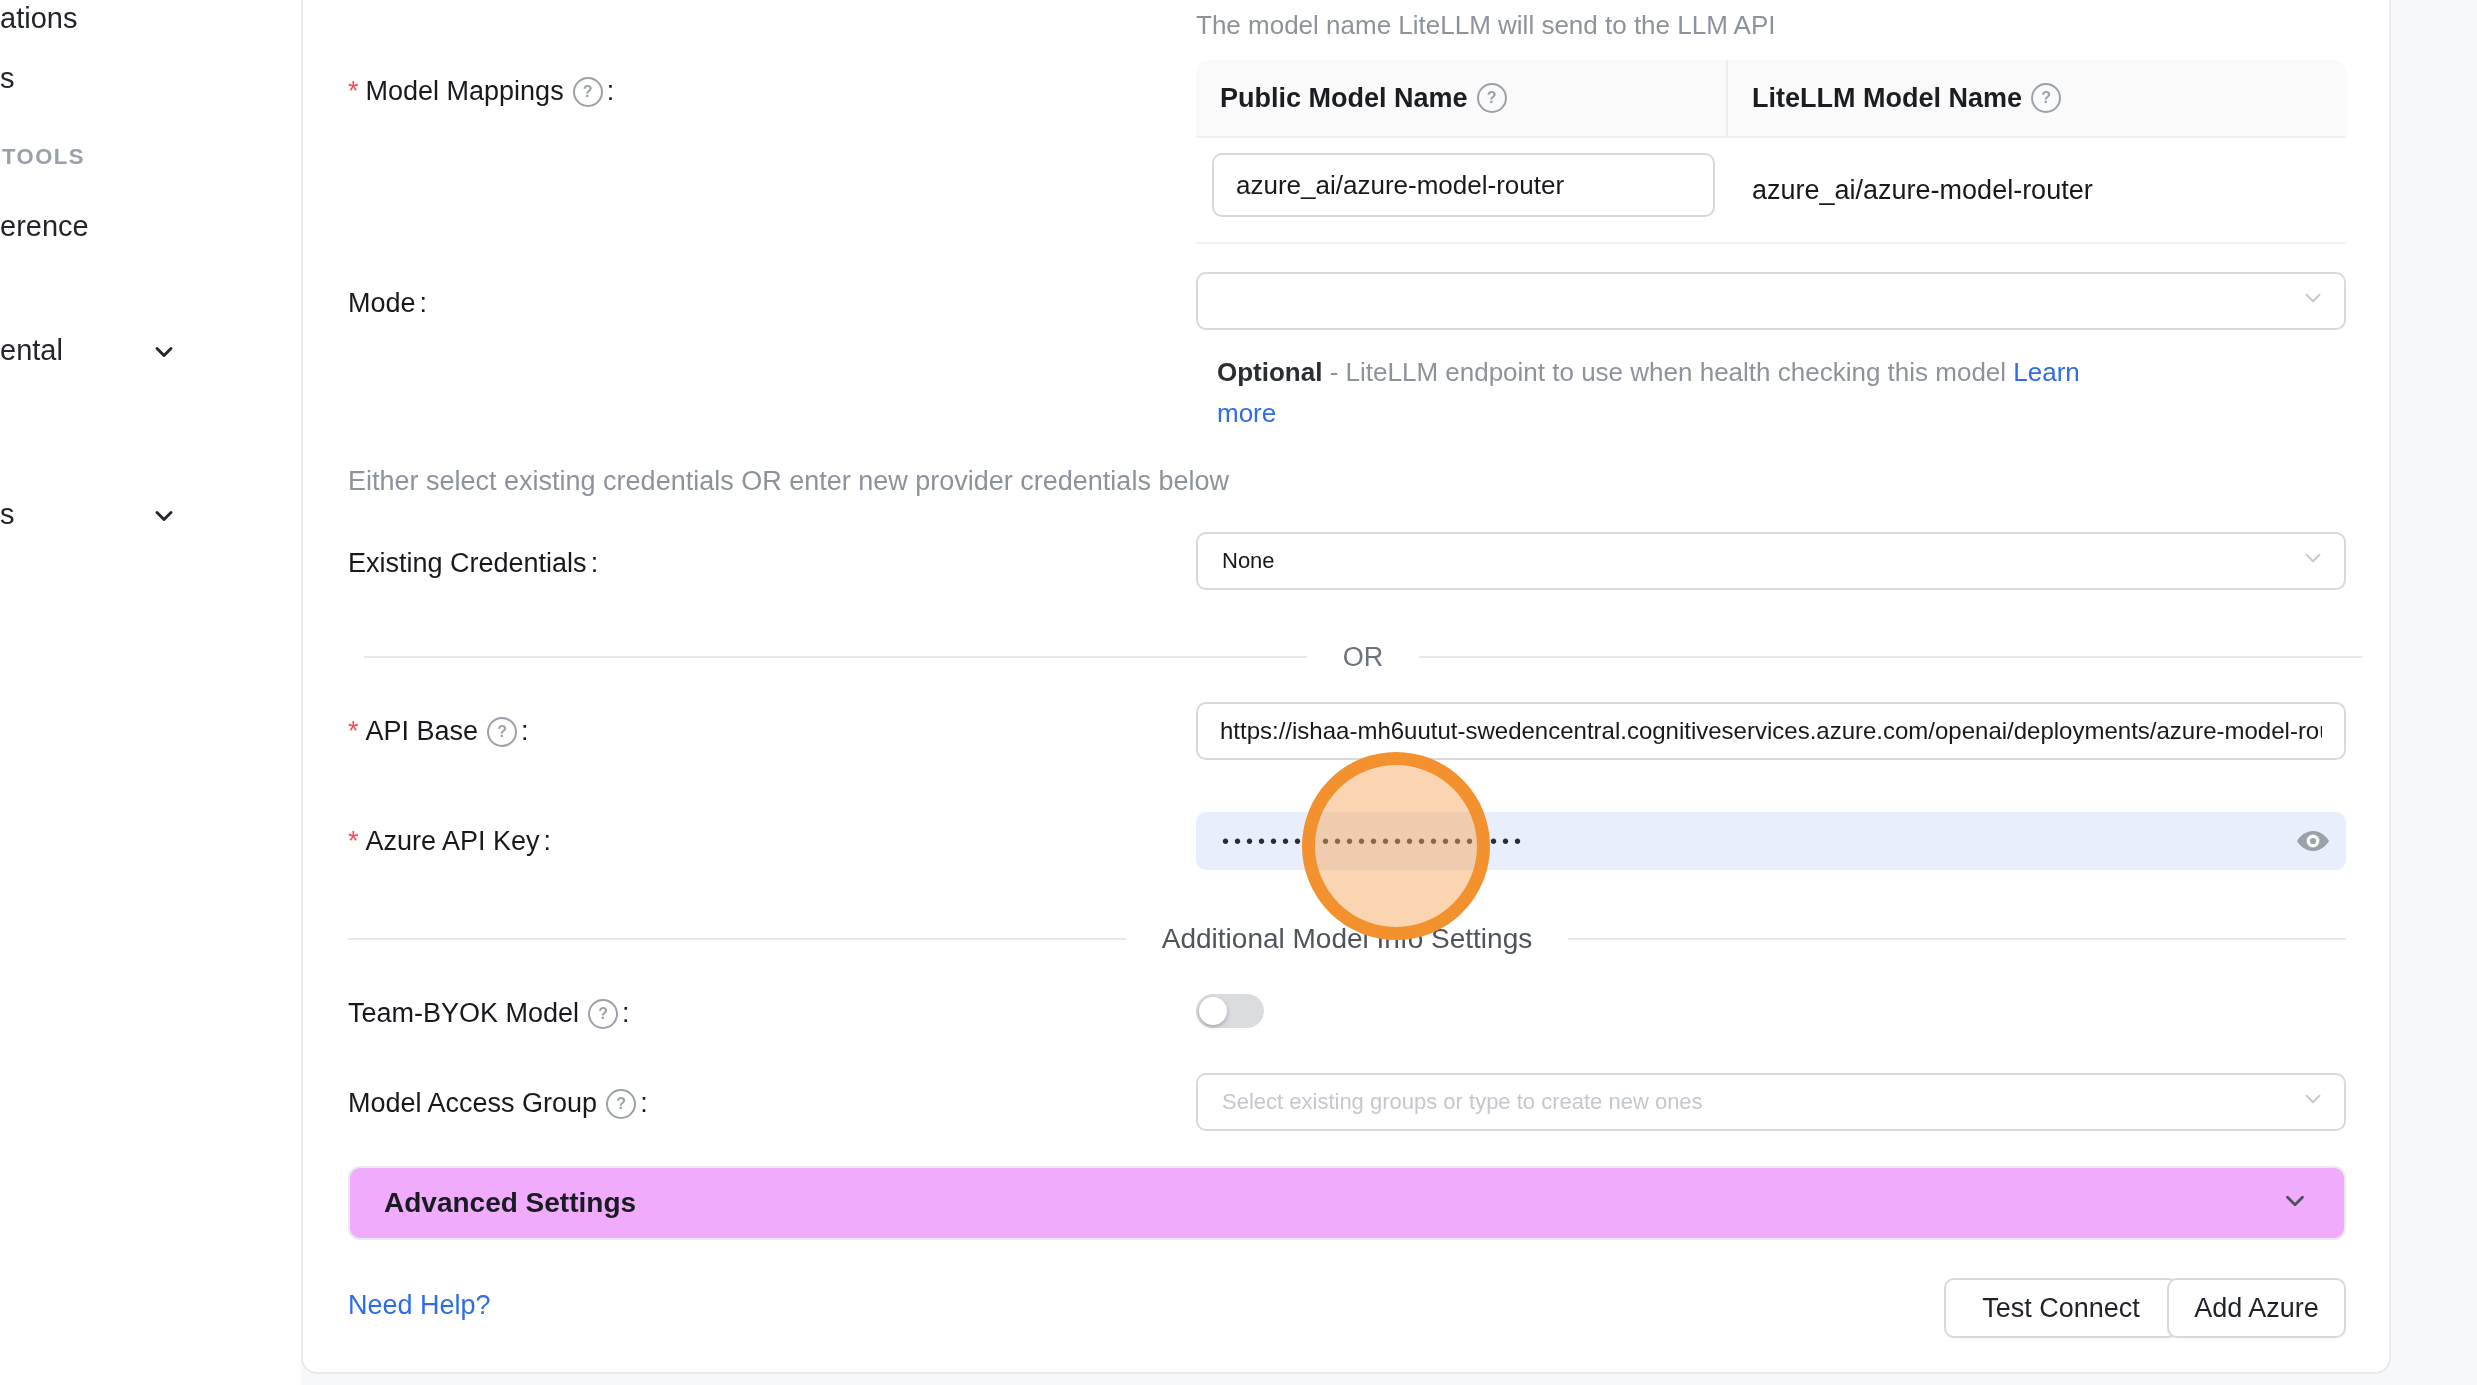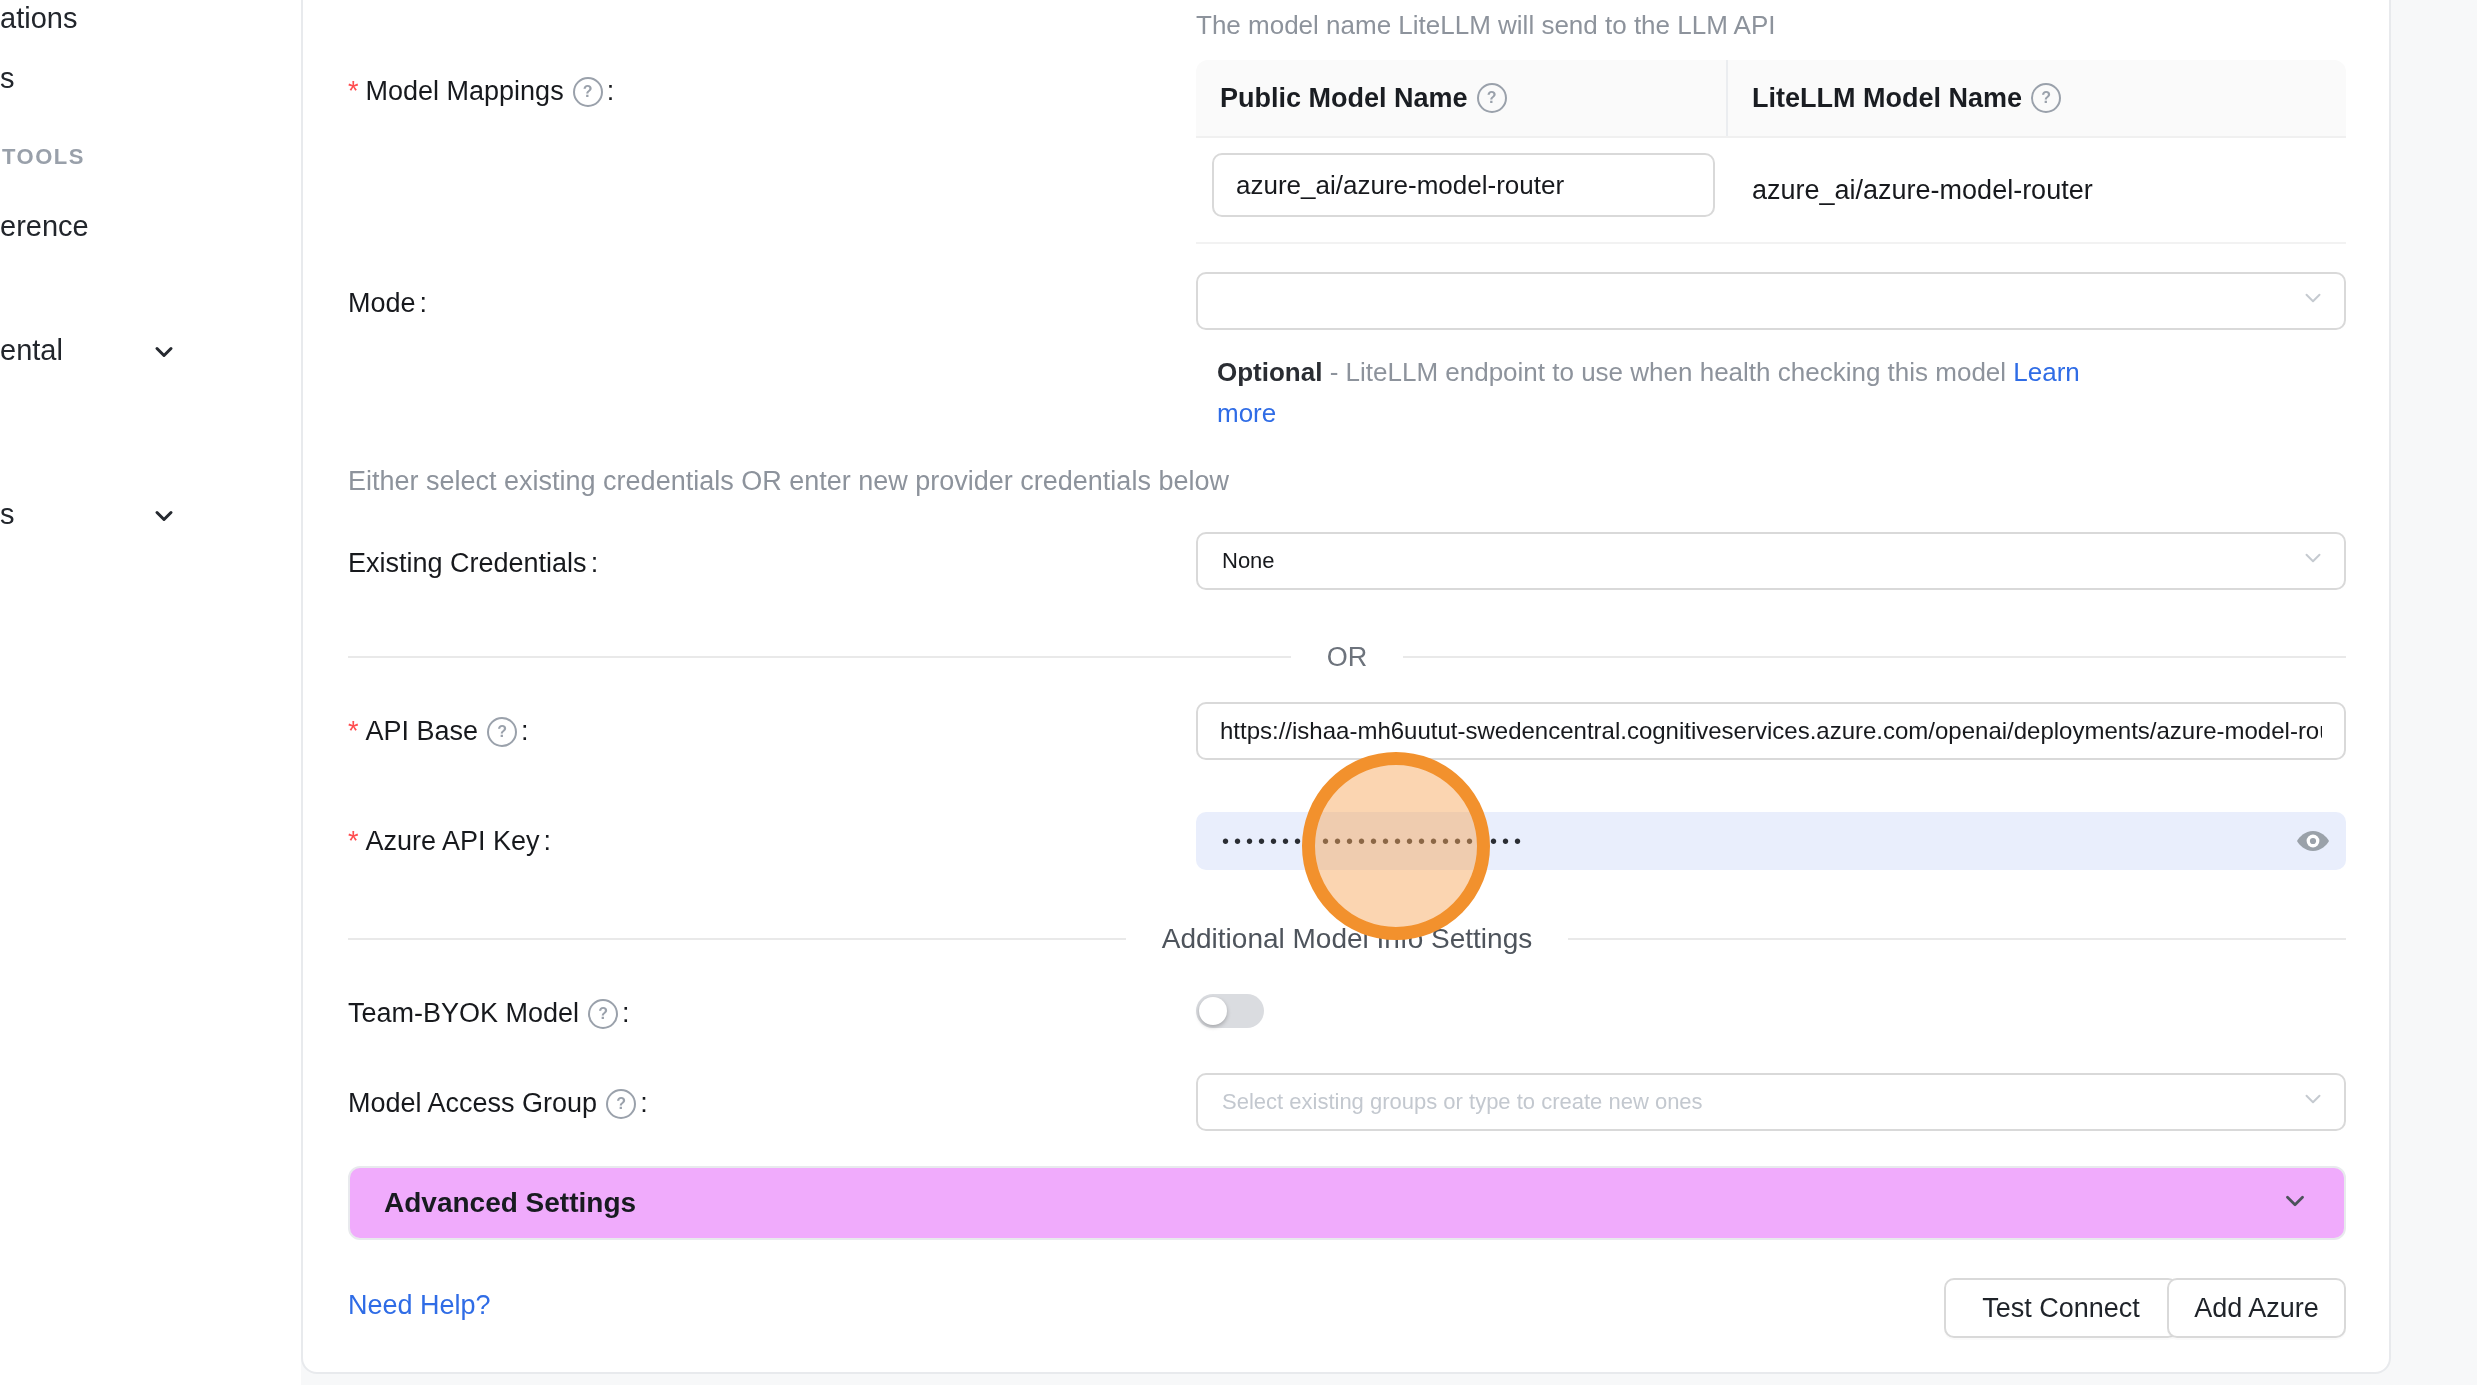--- a/index.html
+++ b/index.html
@@ -164,21 +164,21 @@
 </div>
 <div class="abs content sel" style="left:1196px;top:532px;width:1150px;">
   <span>None</span>
   <span class="chev">
     <svg width="26" height="26" viewBox="0 0 24 24" fill="none">
         <polyline points="6,9 12,15 18,9" stroke="#c5cad0" stroke-width="1.8" stroke-linecap="round" stroke-linejoin="round"></polyline>
       </svg>
   </span>
 </div>
 
-<div class="abs content tdiv" style="left:348px;top:640px;width:1998px;height:34px;">
+<div class="abs content tdiv" style="left:364px;top:640px;width:1998px;height:34px;">
   <div class="line"></div>
   <div class="txt or-txt">OR</div>
   <div class="line"></div>
 </div>
 
 <div class="abs content f-label" style="left:348px;top:716px;">
   <span class="req">*</span>
   <span>API Base</span>
   <span class="qicon">?</span>
   <span class="colon">:</span>

